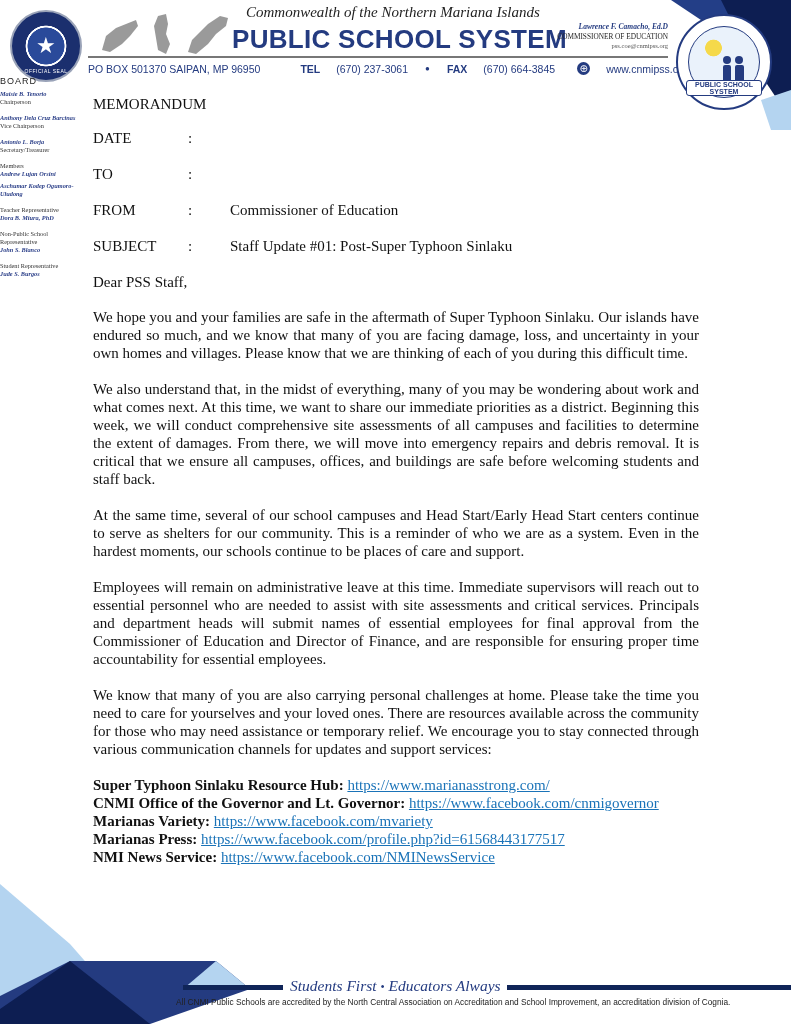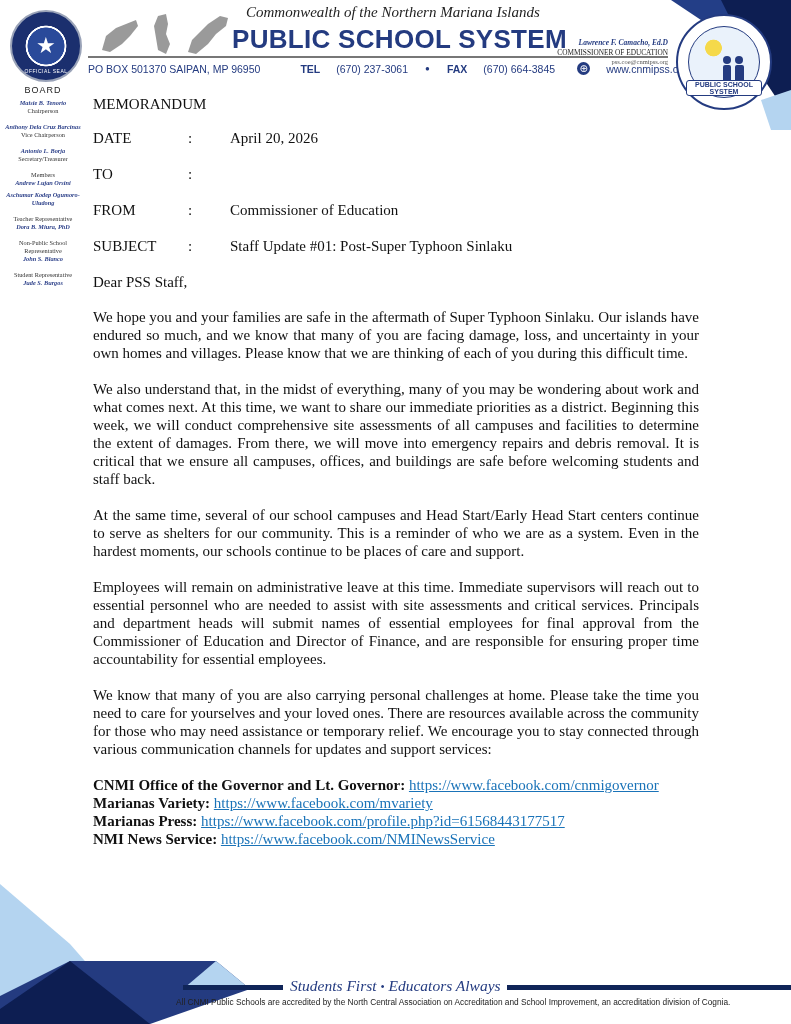--- a/index.html
+++ b/index.html
@@ -9,40 +9,40 @@
   .seal-left { position: absolute; left: 10px; top: 10px; width: 72px; height: 72px; border-radius: 50%; background: radial-gradient(circle at 50% 50%, #2a4a9a 0 38%, #ffffff 39% 42%, #1b2f6e 43% 100%); border: 2px solid #9aa3b8; box-sizing: border-box; }
   .seal-left .star { position: absolute; left: 24px; top: 22px; color: #fff; font-size: 22px; line-height: 24px; font-family: "DejaVu Sans", sans-serif; }
   .seal-left .ring-text { position: absolute; left: 0; right: 0; bottom: 6px; text-align: center; font-size: 5px; color: #fff; font-family: "Liberation Sans", sans-serif; letter-spacing: .5px; }
 
   .islands { position: absolute; left: 96px; top: 10px; width: 140px; height: 50px; }
 
   .hdr-sub { position: absolute; left: 246px; top: 4px; font-style: italic; font-size: 15px; color: #222; }
   .hdr-title { position: absolute; left: 232px; top: 24px; font-family: "Liberation Sans", sans-serif; font-weight: bold; font-size: 26px; color: #243b80; letter-spacing: .3px; }
   .hdr-rule { position: absolute; left: 88px; top: 56px; width: 580px; height: 2px; background: #777; }
 
-  .coe { position: absolute; left: 546px; top: 38px; width: 122px; text-align: right; }
+  .coe { position: absolute; left: 546px; top: 22px; width: 122px; text-align: right; }
   .coe .name { font-style: italic; font-weight: bold; font-size: 7.5px; color: #243b80; }
   .coe .role { font-size: 7.3px; color: #222; margin-top: 1px; }
   .coe .email { font-size: 6.5px; color: #555; margin-top: 1px; }
 
   .contact { position: absolute; left: 88px; top: 62px; font-family: "Liberation Sans", sans-serif; font-size: 10.5px; color: #243b80; white-space: nowrap; display: flex; align-items: center; gap: 16px; }
   .contact b { font-weight: bold; text-align: right; }
   .contact .dot { font-size: 8px; margin: 0 1px; }
   .globe-icon { display: inline-block; width: 13px; height: 13px; border-radius: 50%; background: #243b80; color: #fff; font-size: 10px; line-height: 13px; text-align: center; margin-left: 6px; font-family: "DejaVu Sans", sans-serif; }
   .fb-icon { display: inline-block; width: 13px; height: 13px; border-radius: 50%; background: #1877f2; color: #fff; font-weight: bold; font-size: 10px; line-height: 14px; text-align: center; margin-left: 6px; }
   .ig-icon { display: inline-block; width: 13px; height: 13px; border-radius: 4px; background: linear-gradient(45deg,#f9a33b,#e1306c,#833ab4); color: #fff; font-size: 8px; line-height: 13px; text-align: center; font-family: "DejaVu Sans", sans-serif; }
 
   .corner-top { position: absolute; right: 0; top: 0; width: 140px; height: 130px; }
   .seal-right { position: absolute; left: 676px; top: 14px; width: 96px; height: 96px; border-radius: 50%; background: #fff; border: 2px solid #243b80; box-sizing: border-box; }
   .seal-right .inner { position: absolute; left: 10px; top: 10px; right: 10px; bottom: 10px; border-radius: 50%; border: 1.5px solid #243b80; background: radial-gradient(circle at 35% 30%, #f5d94a 0 12%, #eaf2fb 13% 100%); }
   .seal-right .figs { position: absolute; left: 30px; top: 28px; width: 28px; height: 38px; }
   .seal-right .banner { position: absolute; left: 8px; right: 8px; bottom: 12px; text-align: center; font-family: "Liberation Sans", sans-serif; font-size: 7px; font-weight: bold; color: #243b80; background: #fff; border: 1px solid #243b80; border-radius: 3px; }
 
   
-  .board { position: absolute; left: 0; top: 85px; width: 86px; text-align: center; }
+  .board { position: absolute; left: 0; top: 76px; width: 86px; text-align: left; }
   .board .head { font-family: "Liberation Sans", sans-serif; font-size: 9px; letter-spacing: 1px; color: #222; margin-bottom: 4px; }
   .board .grp { margin-bottom: 8px; }
   .board .n { font-style: italic; font-weight: bold; font-size: 6.3px; color: #2b3f88; line-height: 8px; }
   .board .r { font-size: 6.3px; color: #333; line-height: 8px; }
 
   
   .memo { position: absolute; left: 93px; top: 95px; width: 606px; font-size: 15px; line-height: 18px; color: #111; }
   .memo-title { margin-bottom: 16px; }
   .field { display: flex; height: 18px; margin-bottom: 18px; }
   .field .lbl { width: 95px; }
@@ -153,21 +153,20 @@
     <div class="n">Jude S. Burgos</div>
   </div>
 </div>
 
 <div class="memo">
   <div class="memo-title">MEMORANDUM</div>
 
   <div class="field">
     <span class="lbl">DATE</span>
     <span class="colon">:</span>
-    <span class="val">April 20, 2026</span>
   </div>
   <div class="field">
     <span class="lbl">TO</span>
     <span class="colon">:</span>
   </div>
   <div class="field">
     <span class="lbl">FROM</span>
     <span class="colon">:</span>
     <span class="val">Commissioner of Education</span>
   </div>
@@ -179,20 +178,24 @@
 
   <div class="greeting">Dear PSS Staff,</div>
 
   <p class="para">We hope you and your families are safe in the aftermath of Super Typhoon Sinlaku. Our islands have endured so much, and we know that many of you are facing damage, loss, and uncertainty in your own homes and villages. Please know that we are thinking of each of you during this difficult time.</p>
   <p class="para">We also understand that, in the midst of everything, many of you may be wondering about work and what comes next. At this time, we want to share our immediate priorities as a district. Beginning this week, we will conduct comprehensive site assessments of all campuses and facilities to determine the extent of damages. From there, we will move into emergency repairs and debris removal. It is critical that we ensure all campuses, offices, and buildings are safe before welcoming students and staff back.</p>
   <p class="para">At the same time, several of our school campuses and Head Start/Early Head Start centers continue to serve as shelters for our community. This is a reminder of who we are as a system. Even in the hardest moments, our schools continue to be places of care and support.</p>
   <p class="para">Employees will remain on administrative leave at this time. Immediate supervisors will reach out to essential personnel who are needed to assist with site assessments and critical services. Principals and department heads will submit names of essential employees for final approval from the Commissioner of Education and Director of Finance, and are responsible for ensuring proper time accountability for essential employees.</p>
   <p class="para">We know that many of you are also carrying personal challenges at home. Please take the time you need to care for yourselves and your loved ones. There are resources available across the community for those who may need assistance or temporary relief. We encourage you to stay connected through various communication channels for updates and support services:</p>
 
   <div class="resources">
+    <div class="res">
+      <b>Super Typhoon Sinlaku Resource Hub:</b>
+      <a>https://www.marianasstrong.com/</a>
+    </div>
     <div class="res">
       <b>CNMI Office of the Governor and Lt. Governor:</b>
       <a>https://www.facebook.com/cnmigovernor</a>
     </div>
     <div class="res">
       <b>Marianas Variety:</b>
       <a>https://www.facebook.com/mvariety</a>
     </div>
     <div class="res">
       <b>Marianas Press:</b>

